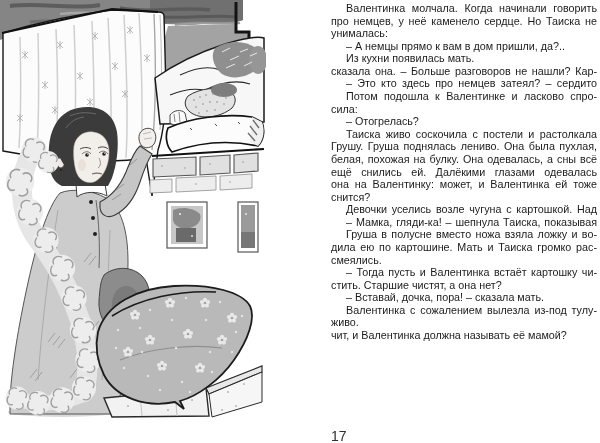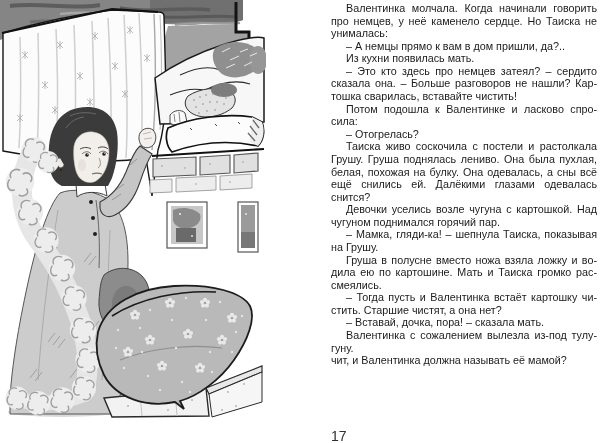--- a/index.html
+++ b/index.html
@@ -286,39 +286,37 @@
     </g>
   </g>
 </svg>
 
 <div class="text-column">
     <div class="line indent justify">Валентинка молчала. Когда начинали говорить</div>
     <div class="line justify">про немцев, у неё каменело сердце. Но Таиска не</div>
     <div class="line">унималась:</div>
     <div class="line indent">– А немцы прямо к вам в дом пришли, да?..</div>
     <div class="line indent">Из кухни появилась мать.</div>
+    <div class="line justify">сказала она. – Больше разговоров не нашли? Кар-</div>
     <div class="line indent justify">– Это кто здесь про немцев затеял? – сердито</div>
-    <div class="line justify">сказала она. – Больше разговоров не нашли? Кар-</div>
-    <div class="line">тошка сварилась, вставайте чистить!</div>
     <div class="line indent justify">Потом подошла к Валентинке и ласково спро-</div>
     <div class="line">сила:</div>
     <div class="line indent">– Отогрелась?</div>
     <div class="line indent justify">Таиска живо соскочила с постели и растолкала</div>
     <div class="line justify">Грушу. Груша поднялась лениво. Она была пухлая,</div>
     <div class="line justify">белая, похожая на булку. Она одевалась, а сны всё</div>
     <div class="line justify">ещё снились ей. Далёкими глазами одевалась</div>
+    <div class="line justify">она на Валентинку: может, и Валентинка ей тоже</div>
     <div class="line">снится?</div>
     <div class="line indent justify">Девочки уселись возле чугуна с картошкой. Над</div>
-    <div class="line">чугуном поднимался горячий пар.</div>
     <div class="line indent justify">– Мамка, гляди-ка! – шепнула Таиска, показывая</div>
-    <div class="line">на Грушу.</div>
     <div class="line indent justify">Груша в полусне вместо ножа взяла ложку и во-</div>
     <div class="line justify">дила ею по картошине. Мать и Таиска громко рас-</div>
     <div class="line">смеялись.</div>
     <div class="line indent justify">– Тогда пусть и Валентинка встаёт картошку чи-</div>
     <div class="line">стить. Старшие чистят, а она нет?</div>
     <div class="line indent">– Вставай, дочка, пора! – сказала мать.</div>
     <div class="line indent justify">Валентинка с сожалением вылезла из-под тулу-</div>
-    <div class="line">гуну.</div>
+    <div class="line">живо.</div>
     <div class="line">чит, и Валентинка должна называть её мамой?</div>
   </div>
 
 <div class="page-number">17</div>
 
 </body></html>

